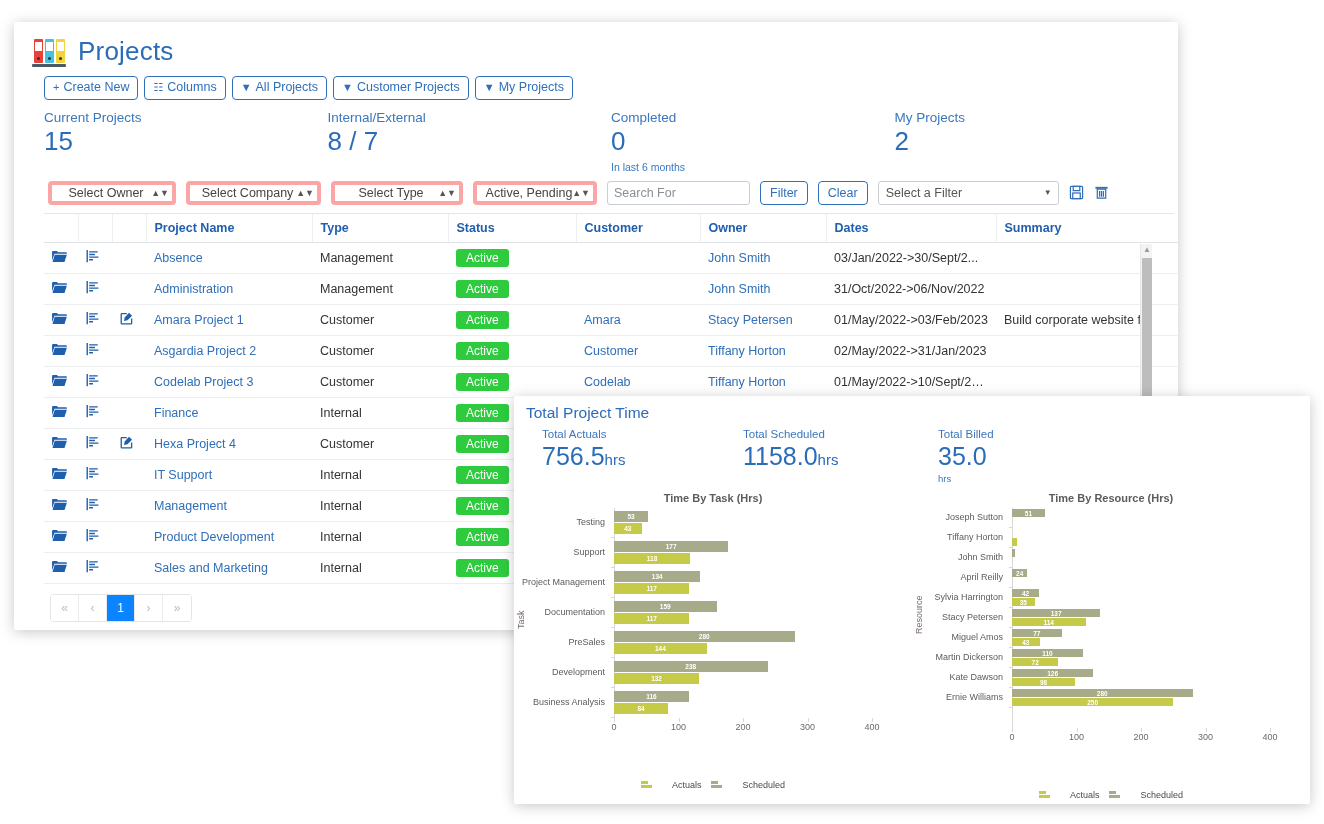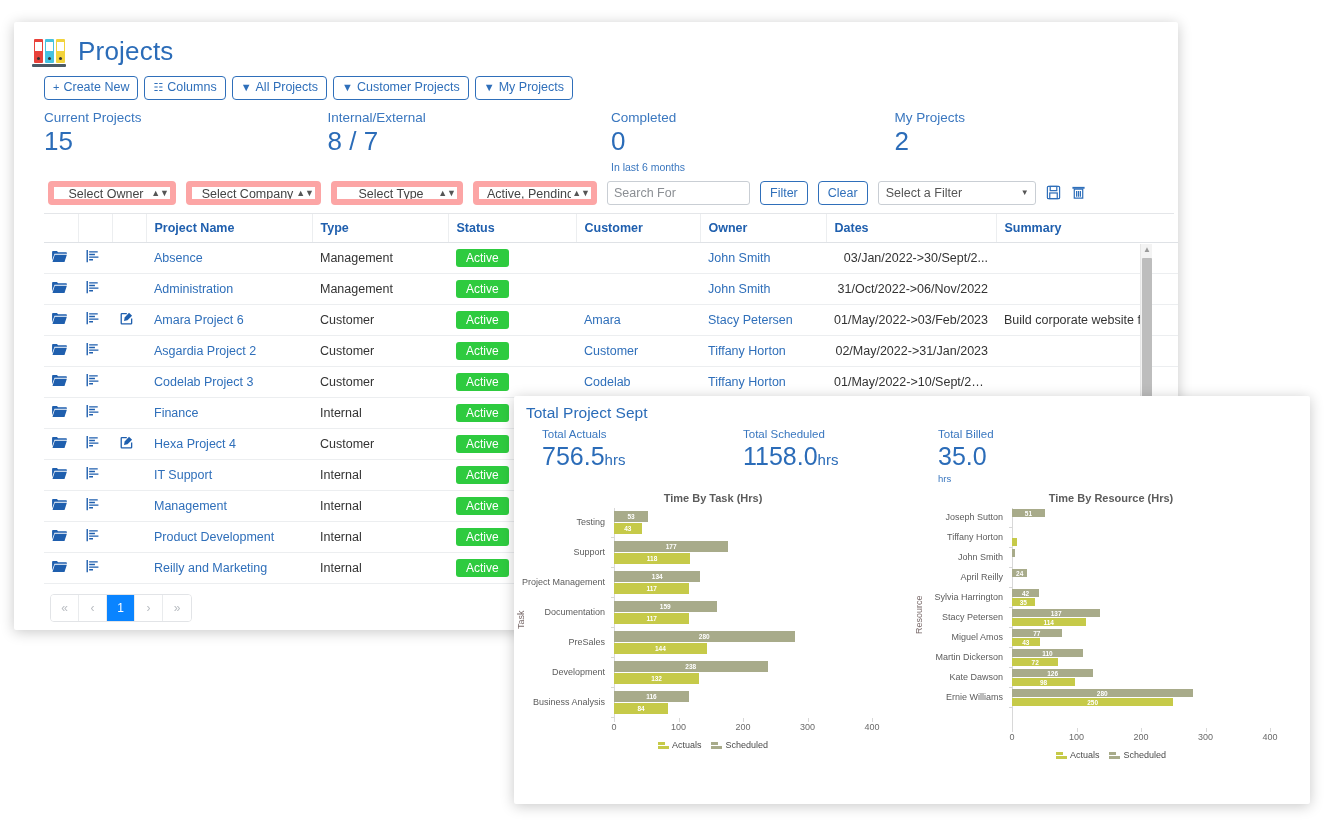--- a/index.html
+++ b/index.html
@@ -45,51 +45,51 @@
   .kpis { display:flex; padding:4px 0 0 30px; }
   .kpi { width:293px; }
   .kpi-label { font-size:13.5px; color:#3a77bf; margin-bottom:2px;}
   .kpi-value { font-size:26px; color:#2b6cb8; line-height:1.15; }
   .kpi-sub { font-size:10.5px; color:#3a77bf; margin-top:4px; }
 
   
   .filterbar { display:flex; align-items:center; gap:10px; padding:8px 0 8px 34px; }
   .sel {
     appearance:none; -webkit-appearance:none;
-    border:6px solid #fca5a5; border-radius:4px; background:#fff;
+    border:4px solid #fca5a5; border-radius:4px; background:#fff;
     font-size:12.5px; color:#444; height:24px; padding:0 20px 0 8px;
     text-align:center; font-family:"Liberation Sans", sans-serif;
   }
   .sel-wrap { position:relative; display:inline-block; }
   .sel-wrap .updown {
     position:absolute; right:7px; top:50%; transform:translateY(-50%);
     font-size:9px; color:#555; pointer-events:none; line-height:1;
   }
   .w-owner { width:128px; } .w-company { width:135px; } .w-type { width:132px; } .w-status { width:124px; }
   .srch { border:1px solid #c9ced4; border-radius:3px; height:24px; width:143px; font-size:12.5px; padding:0 6px; color:#333; font-family:"Liberation Sans", sans-serif;}
   .srch::placeholder { color:#8b8f94; }
   .ghost-btn { border:1px solid #2f6fba; color:#2f6fba; background:#fff; border-radius:4px; height:24px; font-size:12.5px; padding:0 9px; cursor:pointer;}
-  .savedfilter { width:158px; height:24px; border:1px solid #c9ced4; border-radius:3px; background:#fff; font-size:12.5px; color:#555; padding:0 18px 0 7px; appearance:none; -webkit-appearance:none; font-family:"Liberation Sans", sans-serif;}
+  .savedfilter { width:181px; height:24px; border:1px solid #c9ced4; border-radius:3px; background:#fff; font-size:12.5px; color:#555; padding:0 18px 0 7px; appearance:none; -webkit-appearance:none; font-family:"Liberation Sans", sans-serif;}
   .ic-btn { color:#2f6fba; cursor:pointer; display:inline-flex; align-items:center; }
 
   
   .table-outer { position:relative; margin:0 0 0 30px; width:1130px; border-top:1px solid #e4e6e9;}
   table.grid { width:1108px; border-collapse:collapse; table-layout:fixed; }
   table.grid th {
     font-size:12.5px; color:#1f5fae; text-align:left; font-weight:bold;
     padding:7px 8px; border-bottom:1px solid #dfe2e6; border-right:1px solid #eceef0;
     background:#fff; white-space:nowrap;
   }
   table.grid td {
     font-size:12.5px; color:#333; padding:6px 8px;
     border-bottom:1px solid #eceef0; white-space:nowrap; overflow:hidden; text-overflow:ellipsis;
   }
   .c-ic { width:34px; } .c-ic2 { width:34px; } .c-ic3 { width:34px; }
   .c-name { width:166px; } .c-type { width:136px; } .c-status { width:128px; }
-  .c-cust { width:124px; } .c-owner { width:126px; } .c-dates { width:170px;text-align:right; } .c-summ { width:190px; }
+  .c-cust { width:124px; } .c-owner { width:126px; } .c-dates { width:170px; } .c-summ { width:190px; }
   .lnk { color:#2f6fba; }
   .badge-active { display:inline-block; background:#2ecb3f; color:#fff; font-size:12px; border-radius:3px; padding:2px 10px; }
   .row-ic { color:#1f5fae; display:inline-block; line-height:1; }
 
   .tbl-scroll { position:absolute; right:22px; top:30px; width:12px; height:298px; background:#f3f3f3; border-left:1px solid #e6e6e6;}
   .tbl-thumb { position:absolute; left:1px; top:14px; width:10px; height:250px; background:#bdbdbd; border-radius:1px;}
   .tbl-arrow { position:absolute; left:2px; top:2px; font-size:8px; color:#9a9a9a; line-height:1;}
 
   
   .pager { display:flex; margin:10px 0 0 36px; border:1px solid #e2e4e7; border-radius:4px; width:fit-content; overflow:hidden; }
@@ -116,21 +116,21 @@
 
   .charts { display:flex; position:absolute; top:96px; left:0; right:0; }
   .chart-box { position:relative; }
   .chart-title { text-align:center; font-size:11px; font-weight:bold; color:#5c5c5c; margin-bottom:4px; font-family:"Liberation Sans", sans-serif;}
   .plot { position:relative; }
   .axis-title { position:absolute; font-size:9px; color:#7a6b6b; transform:rotate(-90deg); transform-origin:left top; white-space:nowrap;}
   .cat-label { font-size:9px; color:#5c5c5c; text-align:right; padding-right:5px; white-space:nowrap; }
   .axis-line { position:absolute; left:0; top:0; bottom:0; width:1px; background:#d8d8d8;}
   .xlab { position:absolute; top:4px; font-size:9px; color:#6a6a6a; transform:translateX(-50%); }
   .legend { display:flex; justify-content:center; gap:10px; font-size:9px; color:#4a4a4a; margin-top:6px; }
-  .lg { display:flex; align-items:flex-end; gap:3px;}
+  .lg { display:flex; align-items:center; gap:20px;margin-top:40px;}
   .swatch { width:11px; height:8px; position:relative;}
   .swatch b { position:absolute; left:0; width:11px; height:3px; display:block;}
   .sw-act b:first-child { top:0; background:#c6ca49; width:7px;}
   .sw-act b:last-child { top:4px; background:#c6ca49; }
   .sw-sch b:first-child { top:0; background:#a8ab8a; width:7px;}
   .sw-sch b:last-child { top:4px; background:#a8ab8a; }
 </style>
 </head>
 <body>
 
@@ -307,21 +307,21 @@
                   <path d="M2.9 5.2h13L13.4 13H.5z"></path>
                 </svg></span></td>
             <td class="c-ic2"><span class="row-ic"><svg width="14" height="14" viewBox="0 0 16 16" fill="none" stroke="#1f5fae" stroke-width="1.6">
                   <path d="M1.4 1v14"></path>
                   <path d="M3.6 3.3h9.8M3.6 6.3h6.6M3.6 9.3h10.6M3.6 12.3h4.4"></path>
                 </svg></span></td>
             <td class="c-ic3"><span class="row-ic"><svg width="14" height="14" viewBox="0 0 16 16" fill="none" stroke="#1f5fae" stroke-width="1.5">
                   <path d="M13.3 8.6V14a.8.8 0 0 1-.8.8H2.2a.8.8 0 0 1-.8-.8V3.7a.8.8 0 0 1 .8-.8h5.6"></path>
                   <path d="M10.3 1.9l3.5 3.5-5.3 5.2-3.9.7.7-3.9z" fill="#1f5fae" stroke="none"></path>
                 </svg></span></td>
-            <td class="c-name"><a class="lnk">Amara Project 6</a></td>
+            <td class="c-name"><a class="lnk">Amara Project 1</a></td>
             <td class="c-type">Customer</td>
             <td class="c-status"><span class="badge-active">Active</span></td>
             <td class="c-cust"><a class="lnk">Amara</a></td>
             <td class="c-owner"><a class="lnk">Stacy Petersen</a></td>
             <td class="c-dates">01/May/2022-&gt;03/Feb/2023</td>
             <td class="c-summ">Build corporate website f...</td>
           </tr>
           <tr>
             <td class="c-ic"><span class="row-ic"><svg width="15" height="13" viewBox="0 0 16 14" fill="#1f5fae">
                   <path d="M0 2.2C0 1.5.5 1 1.1 1h4.1l1.3 1.5h8.4c.6 0 1.1.5 1.1 1.1v.5H2.6L0 11.3z"></path>
@@ -454,21 +454,21 @@
           <tr>
             <td class="c-ic"><span class="row-ic"><svg width="15" height="13" viewBox="0 0 16 14" fill="#1f5fae">
                   <path d="M0 2.2C0 1.5.5 1 1.1 1h4.1l1.3 1.5h8.4c.6 0 1.1.5 1.1 1.1v.5H2.6L0 11.3z"></path>
                   <path d="M2.9 5.2h13L13.4 13H.5z"></path>
                 </svg></span></td>
             <td class="c-ic2"><span class="row-ic"><svg width="14" height="14" viewBox="0 0 16 16" fill="none" stroke="#1f5fae" stroke-width="1.6">
                   <path d="M1.4 1v14"></path>
                   <path d="M3.6 3.3h9.8M3.6 6.3h6.6M3.6 9.3h10.6M3.6 12.3h4.4"></path>
                 </svg></span></td>
             <td class="c-ic3"></td>
-            <td class="c-name"><a class="lnk">Reilly and Marketing</a></td>
+            <td class="c-name"><a class="lnk">Sales and Marketing</a></td>
             <td class="c-type">Internal</td>
             <td class="c-status"><span class="badge-active">Active</span></td>
             <td class="c-cust"></td>
             <td class="c-owner"></td>
             <td class="c-dates"></td>
             <td class="c-summ"></td>
           </tr>
         </tbody>
     </table>
     <div class="tbl-scroll">
@@ -480,21 +480,21 @@
   <div class="pager">
     <div class="pg">«</div>
     <div class="pg">‹</div>
     <div class="pg active">1</div>
     <div class="pg">›</div>
     <div class="pg">»</div>
   </div>
 </div>
 
 <div id="tpt-panel">
-  <div class="tpt-title">Total Project Sept</div>
+  <div class="tpt-title">Total Project Time</div>
 
   <div class="tpt-kpis">
     <div class="tpt-kpi">
       <div class="tpt-lab">Total Actuals</div>
       <div class="tpt-val"><span>756.5</span><span class="unit">hrs</span></div>
     </div>
     <div class="tpt-kpi tpt-k2">
       <div class="tpt-lab">Total Scheduled</div>
       <div class="tpt-val"><span>1158.0</span><span class="unit">hrs</span></div>
     </div>

